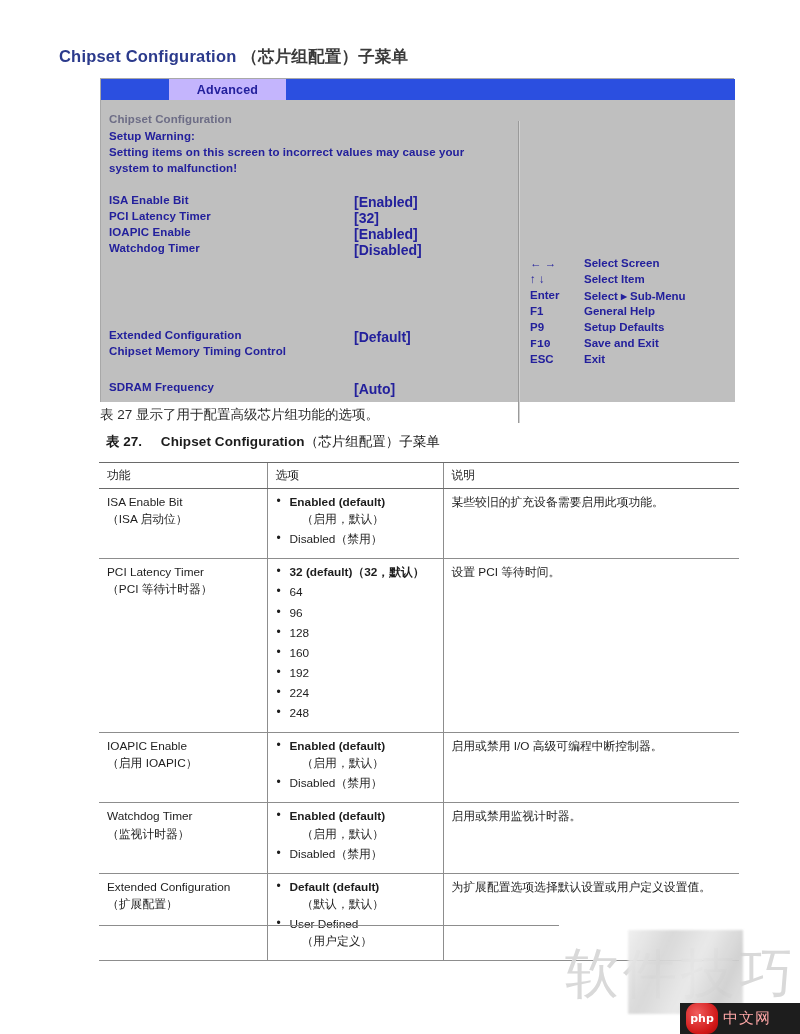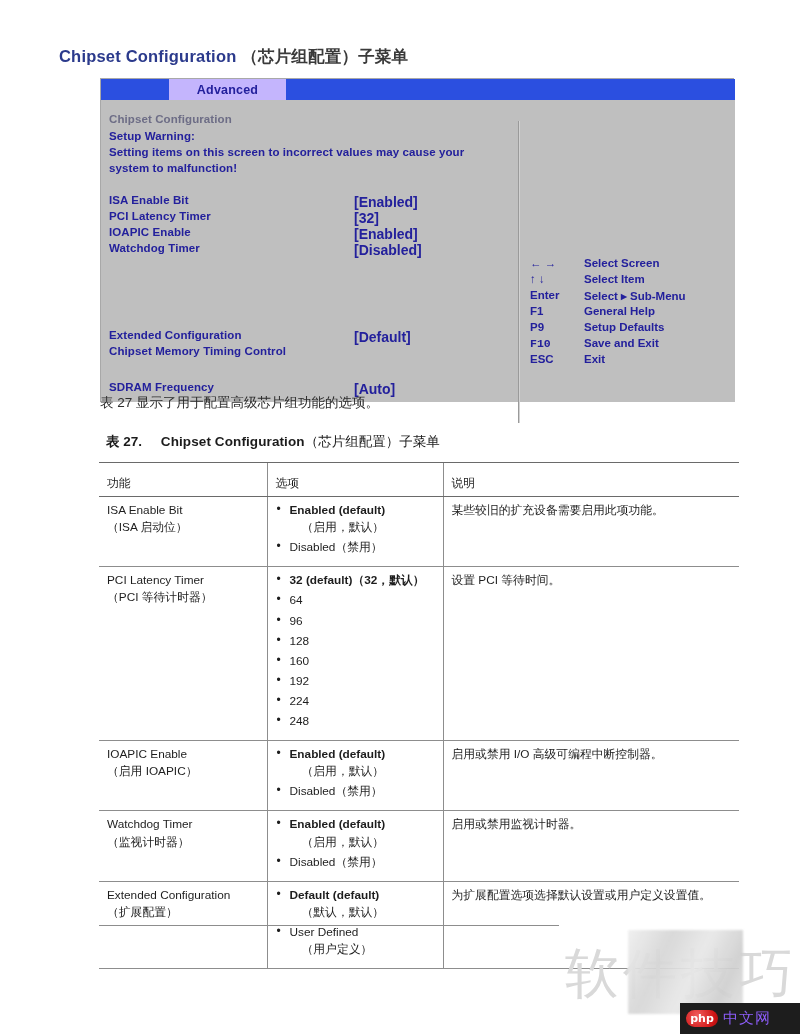--- a/index.html
+++ b/index.html
@@ -86,21 +86,21 @@
     vertical-align:top;
     padding:5px 8px 7px 8px;
     border-left:1px solid #8d8d8d;
     line-height:1.45;
   }
   .tbl th:first-child, .tbl td:first-child { border-left:none; }
   .tbl thead th {
     border-top:1.6px solid #6a6a6a;
     border-bottom:1px solid #6a6a6a;
     text-align:left; font-weight:normal;
-    padding-top:12px; padding-bottom:4px;font-family:Liberation Serif, serif;
+    padding-top:4px; padding-bottom:4px;font-family:Liberation Serif, serif;
   }
   .tbl tbody tr { border-bottom:1px solid #8d8d8d; }
   .tbl tbody tr:last-child td { border-bottom:none; }
   .col-a { width:168px; }
   .col-b { width:176px; }
   .col-c { width:296px; }
   .feat-en { display:block; }
   .feat-cn { display:block; }
   ul.opts { list-style:none; margin:0; padding:0; }
   ul.opts li {
@@ -131,27 +131,27 @@
     background:linear-gradient(115deg,#efefef 0%,#d6d6d6 30%,#e8e8e8 55%,#cfcfcf 80%,#e3e3e3 100%);
     filter:blur(1px); opacity:.92; pointer-events:none;
   }
   .php-logo {
     position:absolute; right:0px; top:1003px;
     height:31px; width:120px;
     background:#1d1d1d;
     display:flex; align-items:center; gap:5px; padding-left:6px;
   }
   .php-badge {
-    width:32px; height:17px; border-radius:11px;
+    width:32px; height:31px; border-radius:11px;
     background:radial-gradient(circle at 35% 32%, #f05c5c 0%, #d01616 70%, #a80e0e 100%);
     color:#ffffff; font-size:11px; font-weight:bold;
     display:flex; align-items:center; justify-content:center;
     font-family:"DejaVu Sans", sans-serif;
   }
-  .php-cn { color:#8b5cf6; font-size:15px; letter-spacing:1px; font-family:"DejaVu Sans", sans-serif; }
+  .php-cn { color:#fca5a5; font-size:15px; letter-spacing:1px; font-family:"DejaVu Sans", sans-serif; }
 </style>
 </head>
 <body>
 
 <div class="page-heading">
   <span>Chipset Configuration</span>
   <span class="cn">（芯片组配置）子菜单</span>
 </div>
 
 <div class="bios">
@@ -199,21 +199,21 @@
       <div class="help-row help-key" style="top:221px;">P9</div>
       <div class="help-row help-txt" style="top:221px;">Setup Defaults</div>
       <div class="help-row help-key" style="top:237px;font-family:Liberation Mono, monospace;">F10</div>
       <div class="help-row help-txt" style="top:237px;">Save and Exit</div>
       <div class="help-row help-key" style="top:253px;">ESC</div>
       <div class="help-row help-txt" style="top:253px;">Exit</div>
     </div>
   </div>
 </div>
 
-<div class="para" style="top:394px;">表 27 显示了用于配置高级芯片组功能的选项。</div>
+<div class="para" style="top:406px;">表 27 显示了用于配置高级芯片组功能的选项。</div>
 
 <div class="tbl-caption">
   <span class="num">表 27.</span>
   &nbsp;&nbsp;&nbsp;
   <span class="en">Chipset Configuration</span><span>（芯片组配置）子菜单</span>
 </div>
 
 <table class="tbl">
   <thead>
     <tr>

